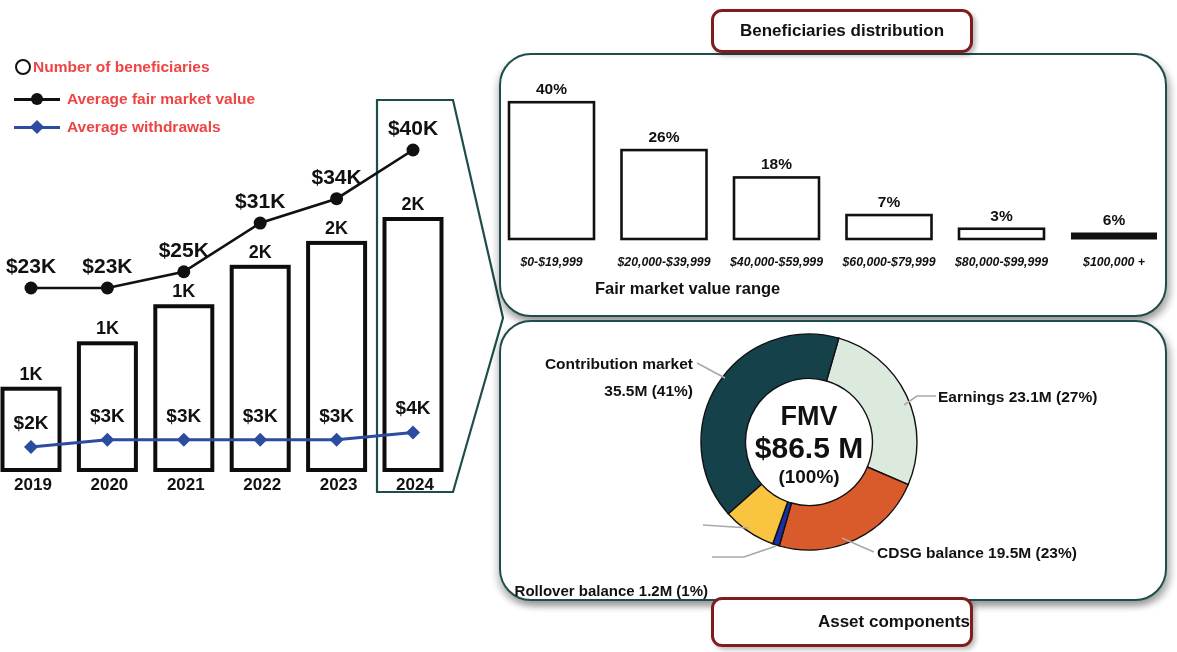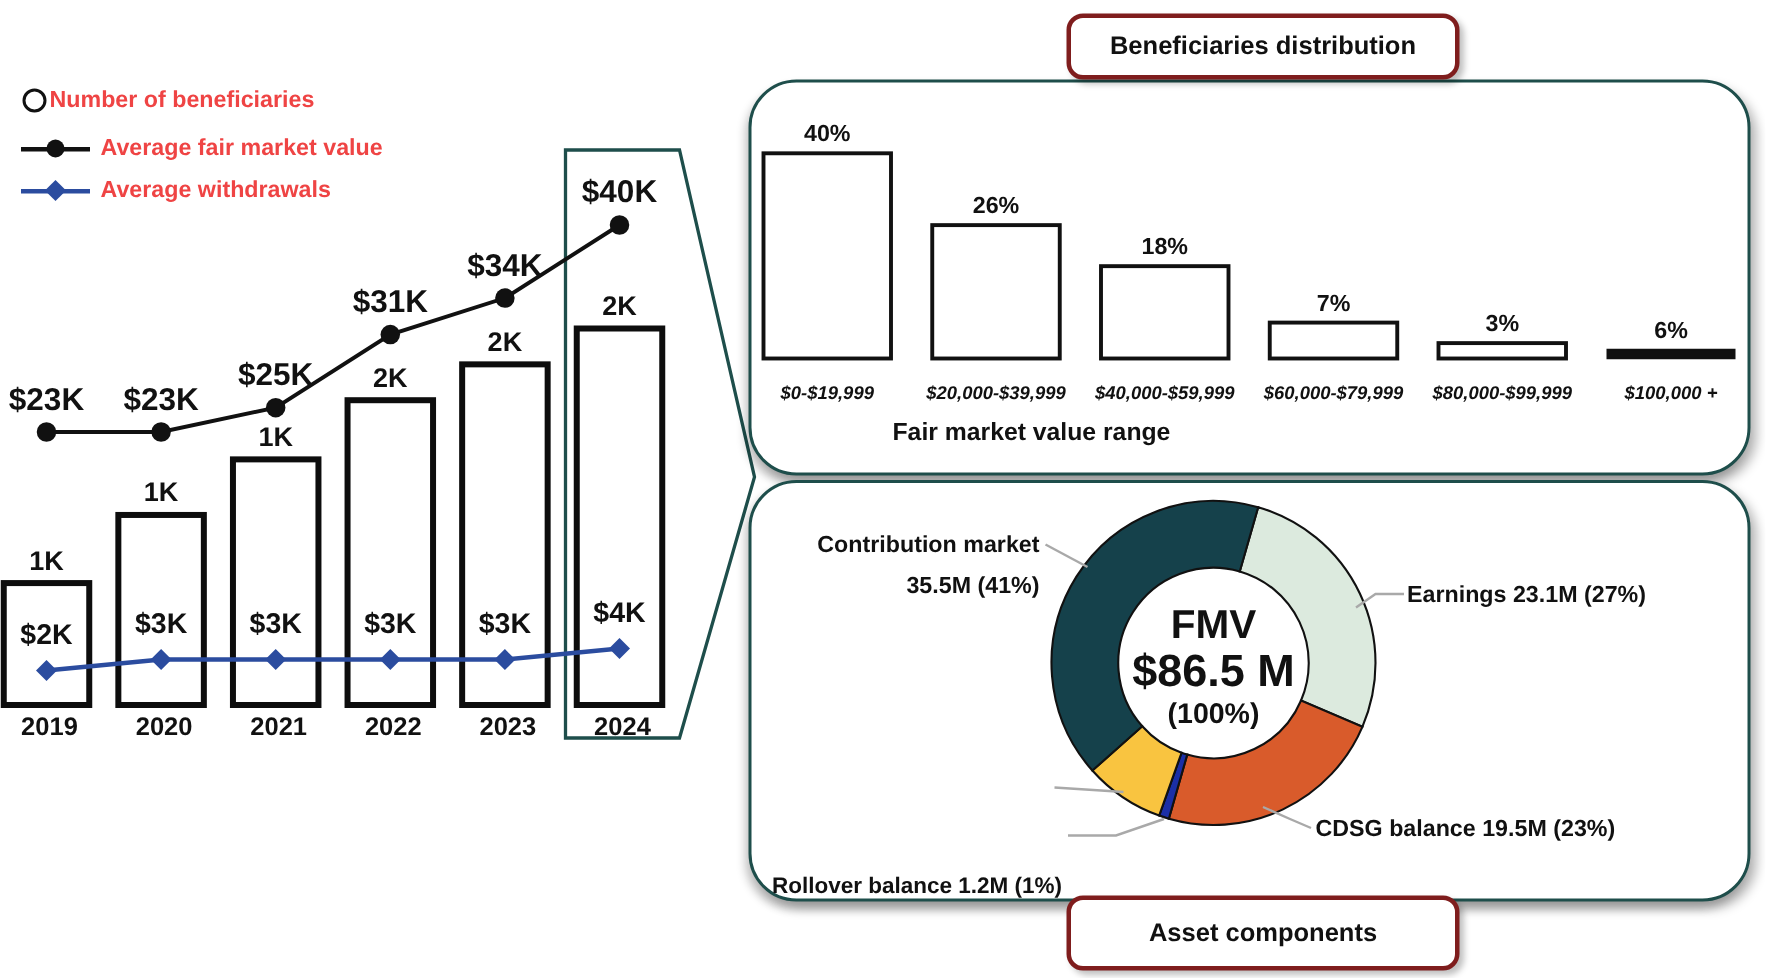--- a/index.html
+++ b/index.html
@@ -20,21 +20,21 @@
   #panel-top{left:499px;top:53px;width:664px;height:260px;}
   #panel-bottom{left:499px;top:320px;width:664px;height:277px;}
 
   .tab{
     position:absolute;background:#fff;border:3px solid #7f1d1d;border-radius:11px;
     display:flex;align-items:center;justify-content:center;
     font-weight:700;font-size:17px;z-index:5;
     box-shadow:3px 3px 4px rgba(0,0,0,0.25);
   }
   #tab-top{left:711px;top:9px;width:256px;height:38px;}
-  #tab-bottom{left:711px;top:597px;width:256px;height:44px;}
+  #tab-bottom{left:711px;top:597px;width:256px;height:44px;justify-content:flex-end;}
 
   .legend-row{position:absolute;display:flex;align-items:center;z-index:2;}
   .legend-label{font-weight:700;font-size:15.5px;color:#ef4444;white-space:nowrap;}
   .marker-circle{
     width:12px;height:12px;border:2.5px solid #111;border-radius:50%;
     background:#fff;margin-right:2px;flex:0 0 auto;
   }
   .marker-line{position:relative;width:46px;height:14px;margin-right:7px;flex:0 0 auto;}
   .marker-line .line{position:absolute;left:0;right:0;top:5.5px;height:3px;background:#111;}
   .marker-line .dot{position:absolute;left:17px;top:1px;width:12px;height:12px;border-radius:50%;background:#111;}

